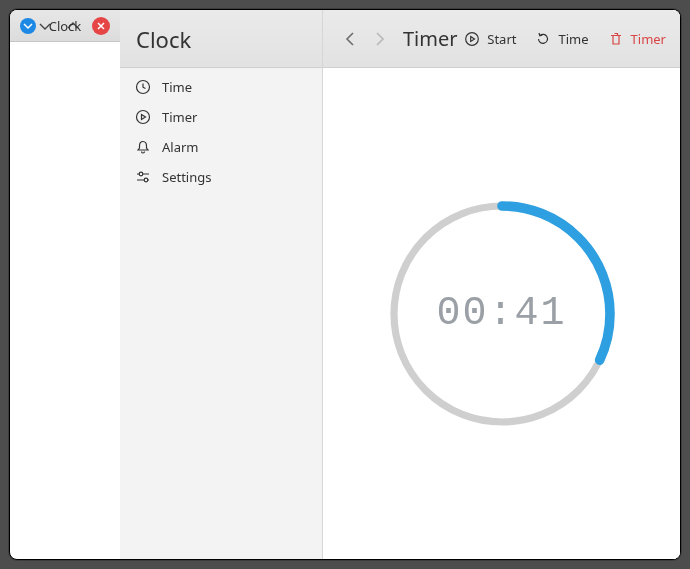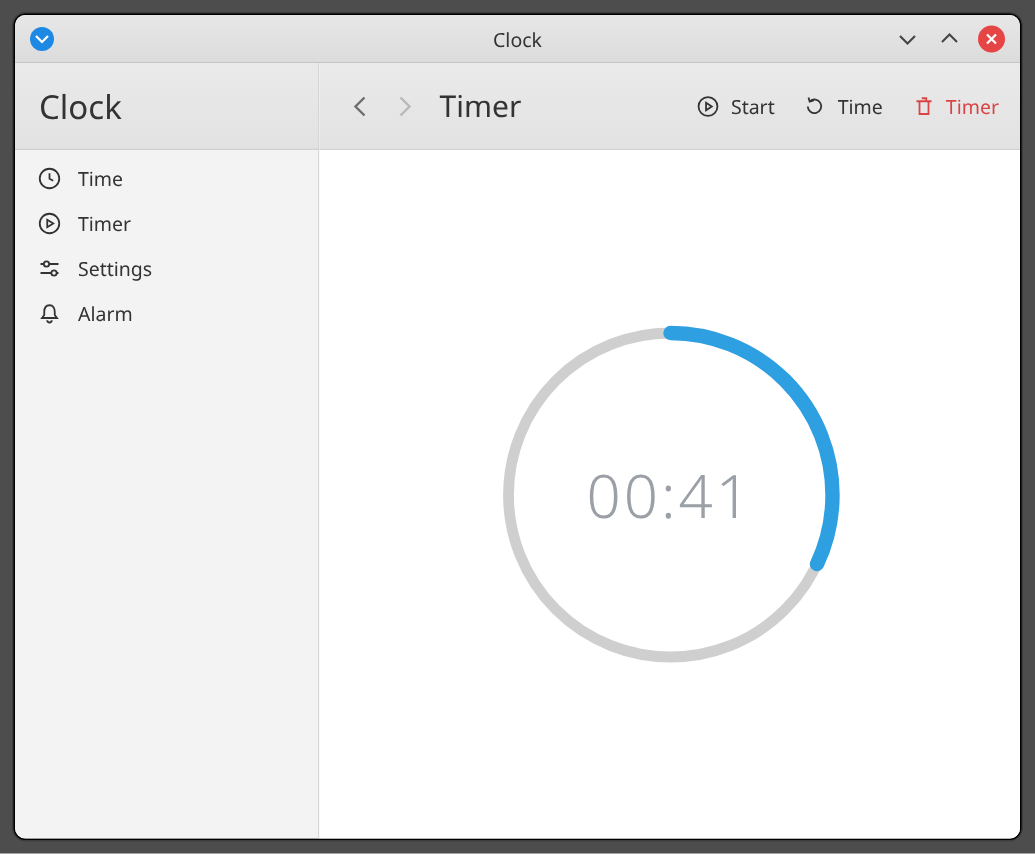--- a/index.html
+++ b/index.html
@@ -12,21 +12,21 @@
   }
   .window {
     position: absolute;
     left: 9px; top: 9px;
     width: 672px; height: 551px;
     background: #fff;
     border: 1px solid #000;
     border-radius: 8px;
     overflow: hidden;
     display: flex;
-    flex-direction: column;
+    flex-direction: row;
     box-shadow: 0 0 0 1px rgba(0,0,0,0.2);
   }
   .titlebar {
     height: 32px;
     background: linear-gradient(#e7e7e7, #dcdcdc);
     border-bottom: 1px solid #c6c6c6;
     display: flex;
     align-items: center;
     position: relative;
   }
@@ -166,20 +166,21 @@
   .timer-text {
     position: absolute;
     inset: 0;
     display: flex;
     align-items: center;
     justify-content: center;
     font-size: 40px;
     letter-spacing: 2px;
     color: #9aa0a6;
     font-weight: 300;
+    font-family: Liberation Mono, monospace;
   }
 </style>
 </head>
 <body>
 
 <div class="window">
   <div class="titlebar">
     <div class="app-icon">
       <svg viewBox="0 0 10 10">
           <path d="M1 3 L5 7 L9 3" fill="none" stroke="#fff" stroke-width="1.5"></path>
@@ -225,34 +226,34 @@
             <svg viewBox="0 0 16 16">
                 <circle cx="8" cy="8" r="6.5" fill="none" stroke="#333" stroke-width="1.2"></circle>
                 <path d="M6.5 5.5 L10.5 8 L6.5 10.5 Z" fill="none" stroke="#333" stroke-width="1.2"></path>
               </svg>
           </span>
           <span>Timer</span>
         </div>
         <div class="sidebar-item">
           <span class="icon">
             <svg viewBox="0 0 16 16">
+                <path d="M8 2.5 C5.5 2.5 4.5 4.5 4.5 7 L4.5 9 L3 11 H13 L11.5 9 V7 C11.5 4.5 10.5 2.5 8 2.5 Z M6.5 12.5 A1.5 1.5 0 0 0 9.5 12.5" fill="none" stroke="#333" stroke-width="1.2"></path>
+              </svg>
+          </span>
+          <span>Alarm</span>
+        </div>
+        <div class="sidebar-item">
+          <span class="icon">
+            <svg viewBox="0 0 16 16">
                 <path d="M2 5 H14 M2 11 H14" stroke="#333" stroke-width="1.2"></path>
                 <circle cx="6" cy="5" r="1.8" fill="#f3f3f3" stroke="#333" stroke-width="1.2"></circle>
                 <circle cx="11" cy="11" r="1.8" fill="#f3f3f3" stroke="#333" stroke-width="1.2"></circle>
               </svg>
           </span>
           <span>Settings</span>
-        </div>
-        <div class="sidebar-item">
-          <span class="icon">
-            <svg viewBox="0 0 16 16">
-                <path d="M8 2.5 C5.5 2.5 4.5 4.5 4.5 7 L4.5 9 L3 11 H13 L11.5 9 V7 C11.5 4.5 10.5 2.5 8 2.5 Z M6.5 12.5 A1.5 1.5 0 0 0 9.5 12.5" fill="none" stroke="#333" stroke-width="1.2"></path>
-              </svg>
-          </span>
-          <span>Alarm</span>
         </div>
       </div>
     </aside>
 
     <main class="main">
       <div class="toolbar">
         <div class="nav-btn">
           <svg viewBox="0 0 16 16">
               <path d="M10 2 L4 8 L10 14" fill="none" stroke="currentColor" stroke-width="1.6"></path>
             </svg>

